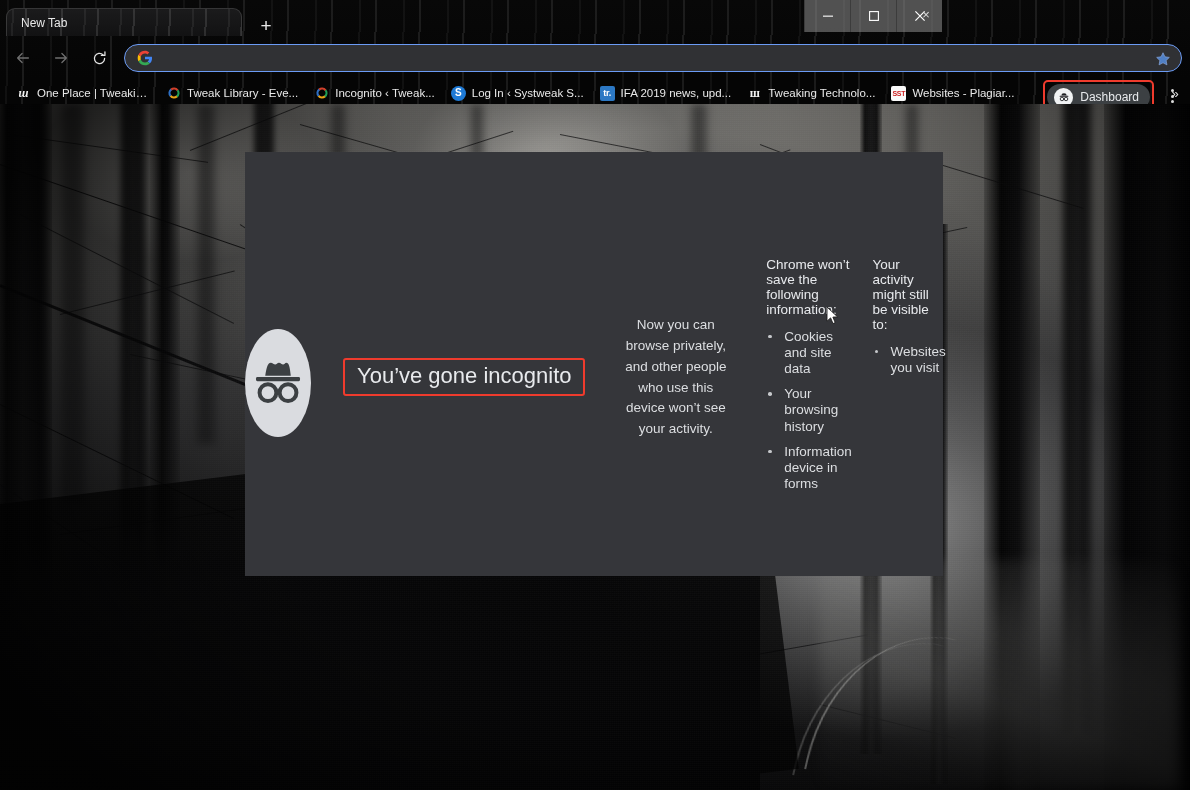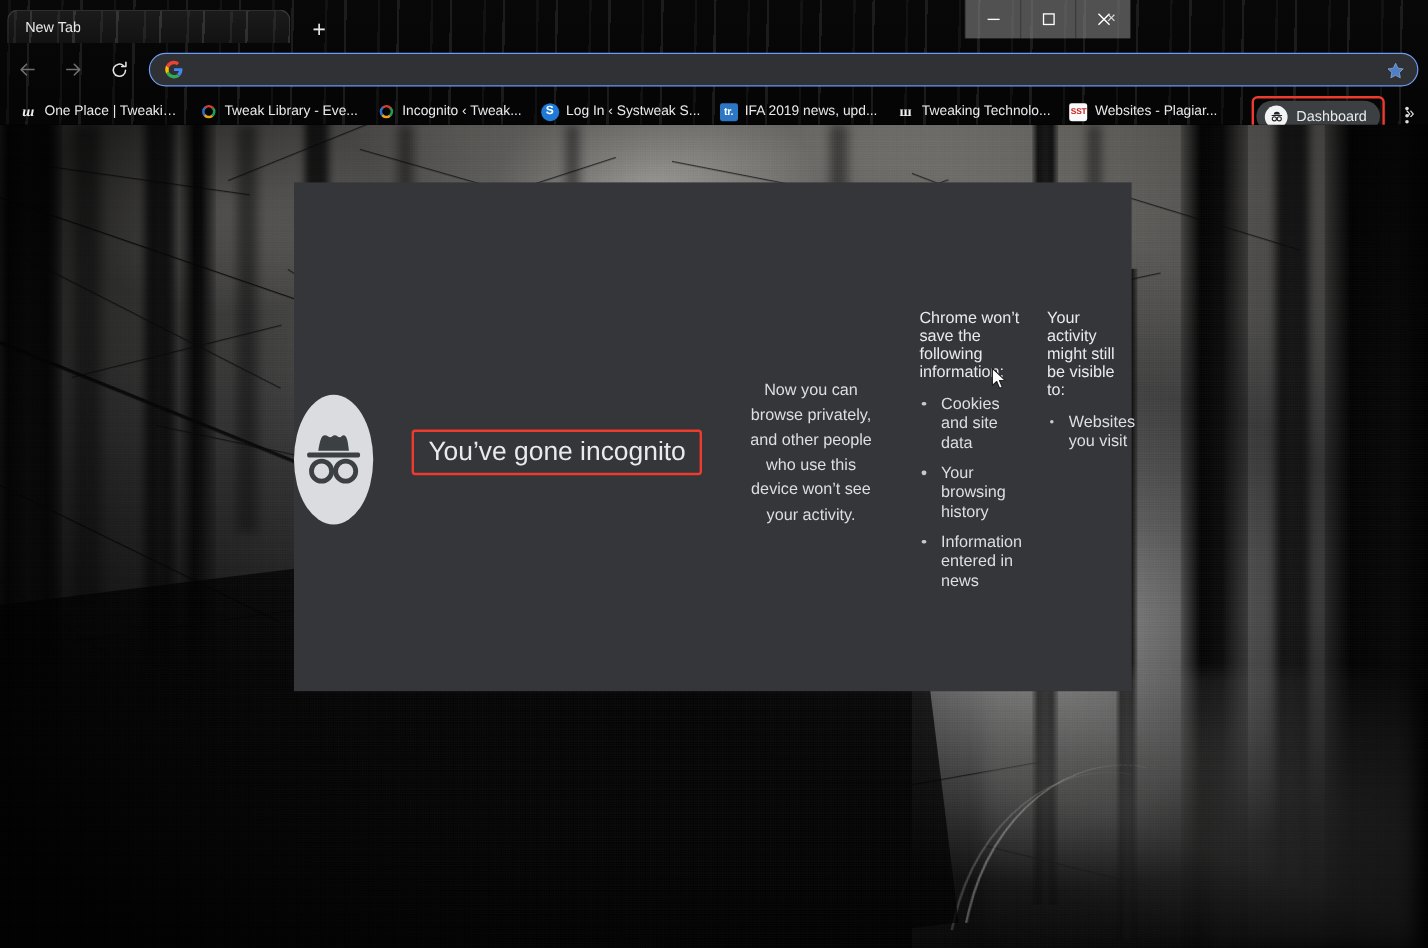--- a/index.html
+++ b/index.html
@@ -566,21 +566,21 @@
     <div class="body-block">
       <div class="body-line">Now you can browse privately, and other people who use this device won’t see your activity.</div>
     </div>
 
     <div class="cols">
       <div class="col">
         <div class="col-head">Chrome won’t save the following information:</div>
         <ul>
           <li>Cookies and site data</li>
           <li>Your browsing history</li>
-          <li>Information entered in news</li>
+          <li>Information device in forms</li>
         </ul>
       </div>
       <div class="col right">
         <div class="col-head">Your activity might still be visible to:</div>
         <ul>
           <li>Websites you visit</li>
         </ul>
       </div>
     </div>
   </div>

